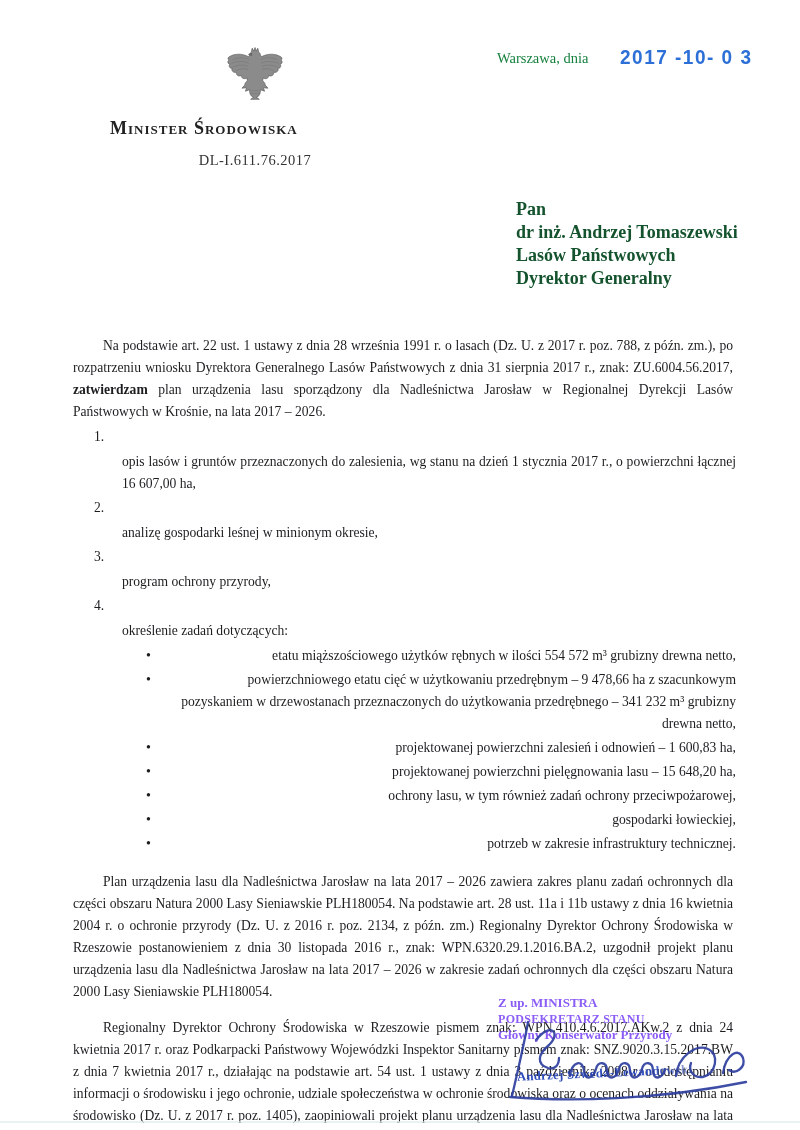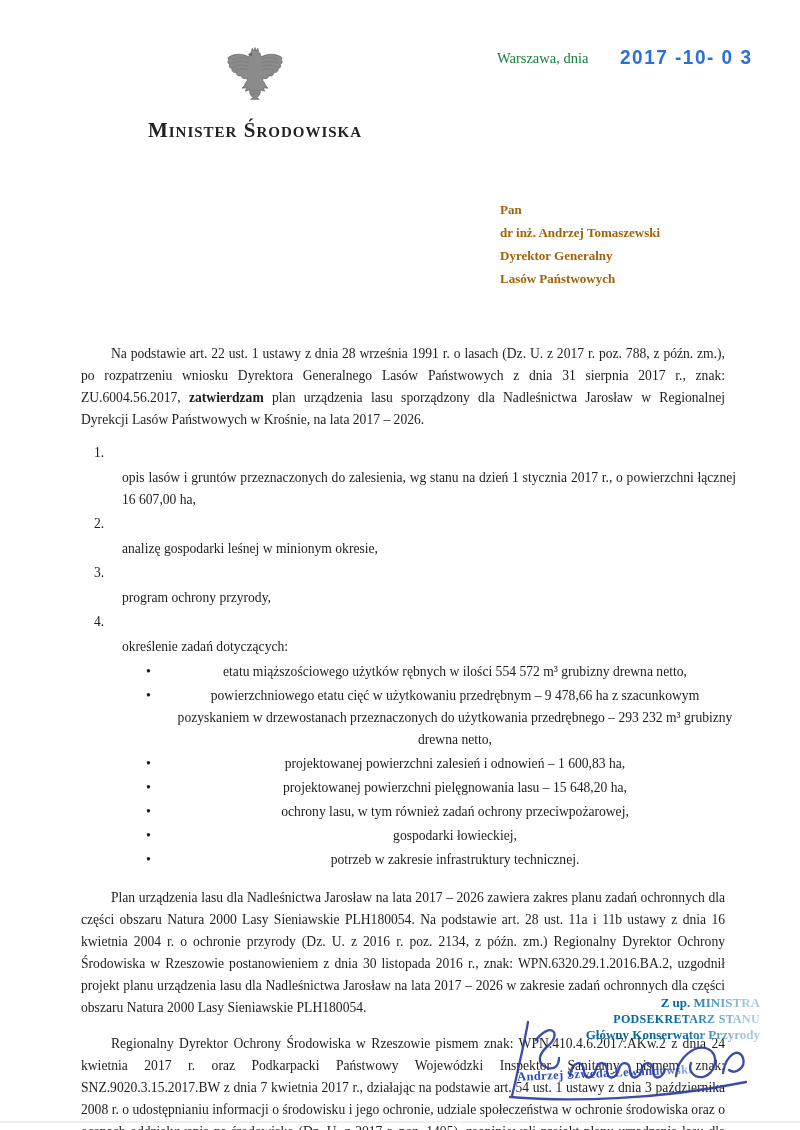--- a/index.html
+++ b/index.html
@@ -1,50 +1,50 @@
 <!DOCTYPE html>
 <html><head>
 <meta charset="utf-8">
 <style>
   html,body{margin:0;padding:0;}
   body{width:800px;height:1130px;background:#ffffff;font-family:"Liberation Serif", serif;color:#1c1c1e;overflow:hidden;}
   .page{position:relative;width:800px;height:1130px;background:#fff;}
 
   
   .emblem{position:absolute;left:222px;top:46px;width:66px;height:62px;}
-  .ministry-title{position:absolute;left:110px;top:118px;width:290px;text-align:center;
-    font-variant:small-caps;font-weight:bold;font-size:21px;letter-spacing:1px;color:#222;}
+  .ministry-title{position:absolute;left:110px;top:118px;width:290px;text-align:left;
+    font-variant:small-caps;font-weight:bold;font-size:18px;letter-spacing:1px;color:#222;}
   .case-number{position:absolute;left:110px;top:152px;width:290px;text-align:center;
     font-size:14.5px;color:#333;letter-spacing:0.5px;}
   .city-date{position:absolute;left:497px;top:50px;font-size:14.5px;color:#15803d;}
   .date-stamp{position:absolute;left:620px;top:47px;font-family:"Liberation Sans", sans-serif;
     font-weight:bold;font-size:19px;letter-spacing:1.5px;color:#2c6fd6;transform:scaleY(1.08);}
 
   
-  .recipient{position:absolute;left:500px;top:198px;font-weight:bold;font-size:13px;line-height:23px;color:#a16207;}
+  .recipient{position:absolute;left:516px;top:198px;font-weight:bold;font-size:18px;line-height:23px;color:#14532d;}
 
   
   .content{position:absolute;left:70px;top:332px;width:666px;font-size:13.6px;line-height:22px;
     text-align:justify;color:#1d1d20;}
-  .para{margin:11px;text-indent:30px;}
+  .para{margin:3px;text-indent:30px;}
   .para + .para{margin-top:14px;}
   .list-intro{margin:7px 0 2px 0;text-indent:30px;}
   .num-list{margin:0 0 0 24px;}
   .num-item{display:flex;margin-top:2px;}
   .num-item .num{flex:0 0 28px;}
   .num-item .txt{flex:1;text-align:justify;margin-top:25px;}
   .bullet-list{margin:3px 0 0 76px;}
   .bullet-item{display:flex;margin-top:2px;}
   .bullet-item .dot{flex:0 0 28px;font-size:14px;}
-  .bullet-item .txt{flex:1;text-align:center;}
+  .bullet-item .txt{flex:1;text-align:right;}
   .after-bullets{margin-top:16px !important;}
 
   
-  .sig-stamp{position:absolute;left:498px;top:995px;width:262px;text-align:right;
-    color:#0369a1;font-weight:bold;line-height:16px;
+  .sig-stamp{position:absolute;left:498px;top:995px;width:262px;text-align:left;
+    color:#8b5cf6;font-weight:bold;line-height:16px;
     -webkit-mask-image:linear-gradient(90deg,#000 70%,rgba(0,0,0,.35) 95%);
             mask-image:linear-gradient(90deg,#000 70%,rgba(0,0,0,.35) 95%);}
   .sig-stamp .l1{font-size:13px;}
   .sig-stamp .l2{font-size:12px;letter-spacing:0.3px;}
   .sig-stamp .l3{font-size:13px;}
   .sig-name{position:absolute;left:517px;top:1066px;color:#2d4bbb;font-weight:bold;font-size:12.5px;
     letter-spacing:0.4px;transform:rotate(-2.5deg);
     -webkit-mask-image:linear-gradient(90deg,#000 75%,rgba(0,0,0,.45) 100%);
             mask-image:linear-gradient(90deg,#000 75%,rgba(0,0,0,.45) 100%);}
   .sig-script{position:absolute;left:498px;top:1016px;width:268px;height:88px;}
@@ -77,29 +77,30 @@
       </g>
       <g fill="none" stroke="#6a6a6a" stroke-width="0.7" opacity="0.85">
         <path d="M14,22 C24,18 34,18 41,22 M12,28 C22,24 33,24 40,28 M14,34 C23,30 33,30 39,33 M19,40 C27,36 34,36 39,38"></path>
         <path d="M86,22 C76,18 66,18 59,22 M88,28 C78,24 67,24 60,28 M86,34 C77,30 67,30 61,33 M81,40 C73,36 66,36 61,38"></path>
         <path d="M44,72 L56,72 M43,77 L57,77"></path>
       </g>
     </svg>
   </div>
 
   <div class="ministry-title">Minister Środowiska</div>
+  <div class="case-number">DL-I.611.76.2017</div>
 
   <div class="city-date">Warszawa, dnia</div>
   <div class="date-stamp">2017 -10- 0 3</div>
 
   <div class="recipient">
     <div>Pan</div>
     <div>dr inż. Andrzej Tomaszewski</div>
+    <div>Lasów Państwowych</div>
     <div>Dyrektor Generalny</div>
-    <div>Lasów Państwowych</div>
   </div>
 
   <div class="content">
     <p class="para"><span>Na podstawie art. 22 ust. 1 ustawy z dnia 28 września 1991 r. o lasach (Dz. U. z 2017 r. poz. 788, z późn. zm.), po rozpatrzeniu wniosku Dyrektora Generalnego Lasów Państwowych z dnia 31 sierpnia 2017 r., znak: ZU.6004.56.2017, </span><b>zatwierdzam</b><span> plan urządzenia lasu sporządzony dla Nadleśnictwa Jarosław w Regionalnej Dyrekcji Lasów Państwowych w Krośnie, na lata 2017 – 2026.</span></p>
 
 
     <div class="num-list">
       <div class="num-item">
         <span class="num">1.</span>
         <span class="txt">opis lasów i gruntów przeznaczonych do zalesienia, wg stanu na dzień 1 stycznia 2017 r., o powierzchni łącznej 16 607,00 ha,</span>
@@ -118,21 +119,21 @@
       </div>
     </div>
 
     <div class="bullet-list">
       <div class="bullet-item">
         <span class="dot">•</span>
         <span class="txt">etatu miąższościowego użytków rębnych w ilości 554 572 m³ grubizny drewna netto,</span>
       </div>
       <div class="bullet-item">
         <span class="dot">•</span>
-        <span class="txt">powierzchniowego etatu cięć w użytkowaniu przedrębnym – 9 478,66 ha z szacunkowym pozyskaniem w drzewostanach przeznaczonych do użytkowania przedrębnego – 293 232 m³ grubizny drewna netto,</span>
+        <span class="txt">powierzchniowego etatu cięć w użytkowaniu przedrębnym – 9 478,66 ha z szacunkowym pozyskaniem w drzewostanach przeznaczonych do użytkowania przedrębnego – 341 232 m³ grubizny drewna netto,</span>
       </div>
       <div class="bullet-item">
         <span class="dot">•</span>
         <span class="txt">projektowanej powierzchni zalesień i odnowień – 1 600,83 ha,</span>
       </div>
       <div class="bullet-item">
         <span class="dot">•</span>
         <span class="txt">projektowanej powierzchni pielęgnowania lasu – 15 648,20 ha,</span>
       </div>
       <div class="bullet-item">

